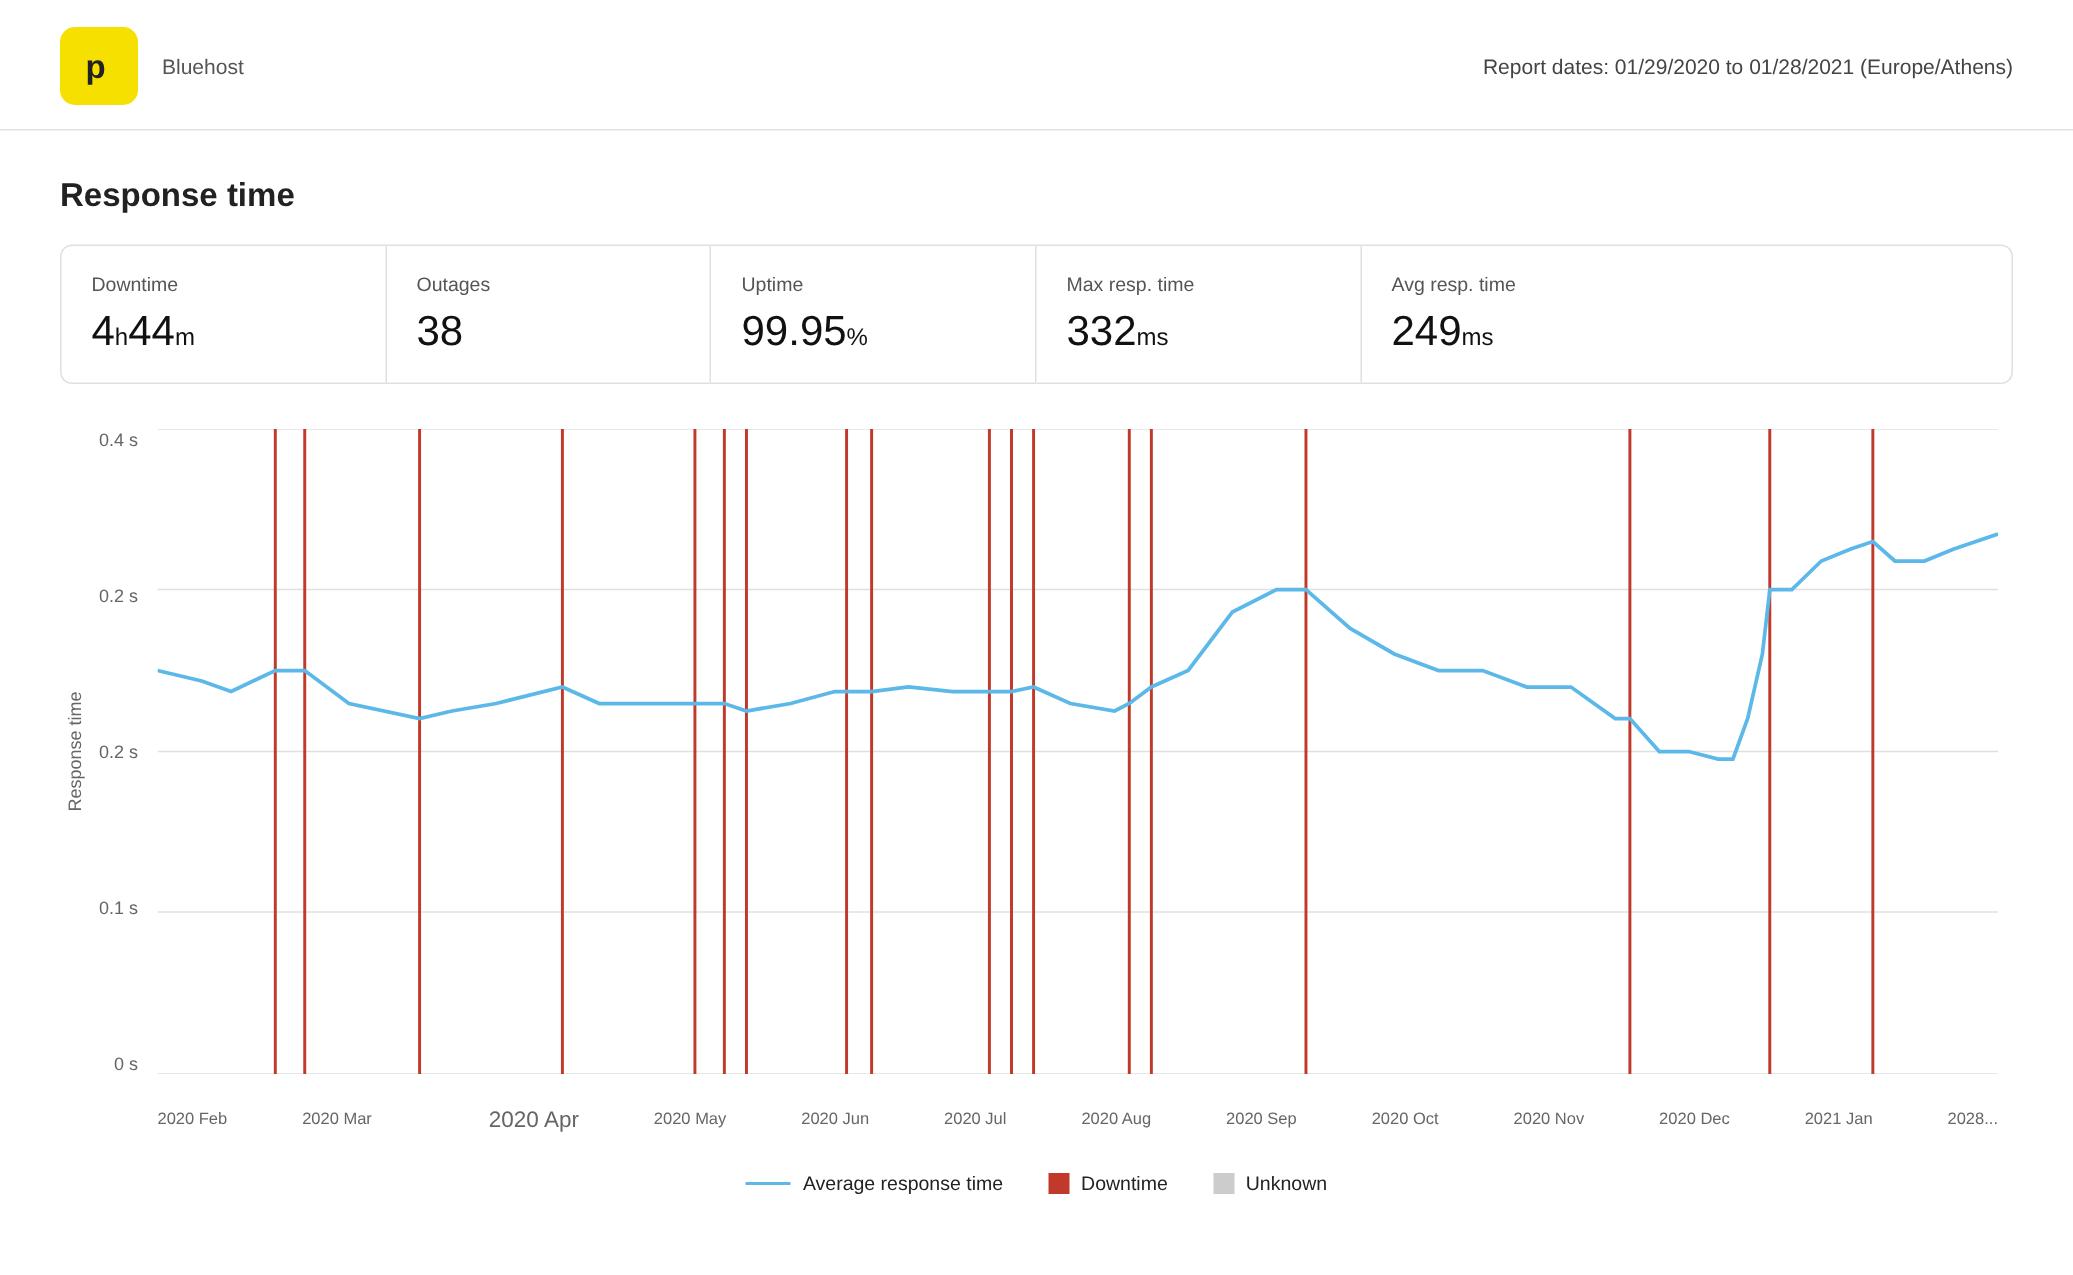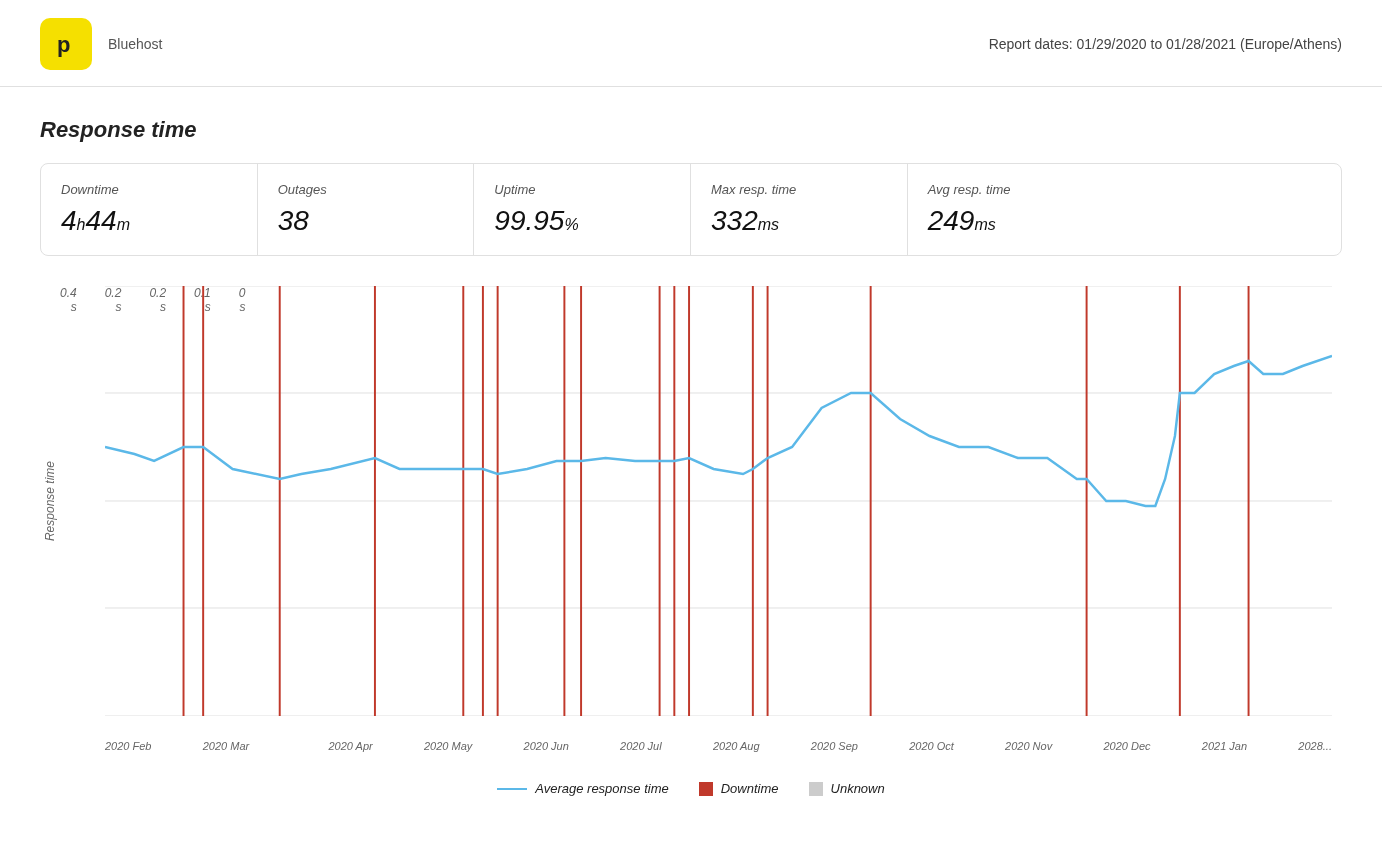--- a/index.html
+++ b/index.html
@@ -4,21 +4,21 @@
   <style>
     * { box-sizing: border-box; margin: 0; padding: 0; }
     body { font-family: -apple-system, BlinkMacSystemFont, 'Segoe UI', Arial, sans-serif; background: #fff; color: #222; font-size: 14px; }
     .header { display: flex; align-items: center; justify-content: space-between; padding: 18px 40px 16px; border-bottom: 1px solid #e0e0e0; }
     .header-left { display: flex; align-items: center; gap: 16px; }
     .logo { width: 52px; height: 52px; background: #f5e000; border-radius: 10px; display: flex; align-items: center; justify-content: center; }
     .logo svg { width: 28px; height: 28px; }
     .title-block .title { font-size: 26px; font-weight: 700; }
     .title-block .subtitle { font-size: 14px; color: #555; margin-top: 0; }
     .report-dates { font-size: 14px; color: #444; }
-    .main { padding: 30px 40px; font-style: italic; }
+    .main { padding: 30px 40px; }
     .section-title { font-size: 22px; font-weight: 700; margin-bottom: 20px; }
     .stats-grid { display: grid; grid-template-columns: repeat(6, 1fr); gap: 0; border: 1px solid #e0e0e0; border-radius: 8px; overflow: hidden; margin-bottom: 30px; }
     .stat-item { padding: 18px 20px 20px; border-right: 1px solid #e0e0e0; }
     .stat-item:last-child { border-right: none; }
     .stat-label { font-size: 13px; color: #555; margin-bottom: 10px; }
     .stat-value { font-size: 28px; font-weight: 400; color: #111; line-height: 1; }
     .stat-value .unit { font-size: 16px; font-weight: 400; }
     .stat-value .unit-sub { font-size: 18px; }
     .chart-area { position: relative; width: 100%; height: 480px; }
     .chart-y-label { font-size: 12px; color: #666; text-align: right; padding-right: 8px; }
@@ -80,21 +80,21 @@
     </div>
   </div>
 
   <div class="chart-wrapper">
     <div class="chart-area">
 
       <div style="position:absolute;left:0;top:0;bottom:50px;width:20px;display:flex;align-items:center;justify-content:center;">
         <span style="writing-mode:vertical-rl;transform:rotate(180deg);font-size:12px;color:#666;">Response time</span>
       </div>
 
-      <div style="position:absolute;left:20px;top:0;bottom:50px;width:40px;display:flex;justify-content:space-between;padding-bottom:0;gap:20px;">
+      <div style="position:absolute;left:20px;top:0;bottom:50px;width:40px;display:flex;flex-direction:column;justify-content:space-between;padding-bottom:0;">
         <span class="chart-y-label">0.4 s</span>
         <span class="chart-y-label">0.2 s</span>
         <span class="chart-y-label">0.2 s</span>
         <span class="chart-y-label">0.1 s</span>
         <span class="chart-y-label">0 s</span>
       </div>
 
       <svg style="position:absolute;left:65px;right:10px;top:0;bottom:50px;width:calc(100% - 75px);height:430px;" viewBox="0 0 1250 430" preserveAspectRatio="none">
 
         <line x1="0" y1="0" x2="1250" y2="0" stroke="#e0e0e0" stroke-width="1"></line>
@@ -187,21 +187,21 @@
             1180,88
             1200,88
             1220,80
             1250,70
           "></polyline>
       </svg>
 
       <div style="position:absolute;left:65px;right:10px;bottom:0;height:40px;display:flex;align-items:center;justify-content:space-between;">
         <span style="font-size:11px;color:#666;">2020 Feb</span>
         <span style="font-size:11px;color:#666;">2020 Mar</span>
-        <span style="font-size:11px;color:#666;margin-left:28px;">2020 Apr</span>
+        <span style="font-size:15px;color:#666;margin-left:28px;">2020 Apr</span>
         <span style="font-size:11px;color:#666;">2020 May</span>
         <span style="font-size:11px;color:#666;">2020 Jun</span>
         <span style="font-size:11px;color:#666;text-align:right;">2020 Jul</span>
         <span style="font-size:11px;color:#666;">2020 Aug</span>
         <span style="font-size:11px;color:#666;">2020 Sep</span>
         <span style="font-size:11px;color:#666;">2020 Oct</span>
         <span style="font-size:11px;color:#666;">2020 Nov</span>
         <span style="font-size:11px;color:#666;">2020 Dec</span>
         <span style="font-size:11px;color:#666;">2021 Jan</span>
         <span style="font-size:11px;color:#666;">2028...</span>

